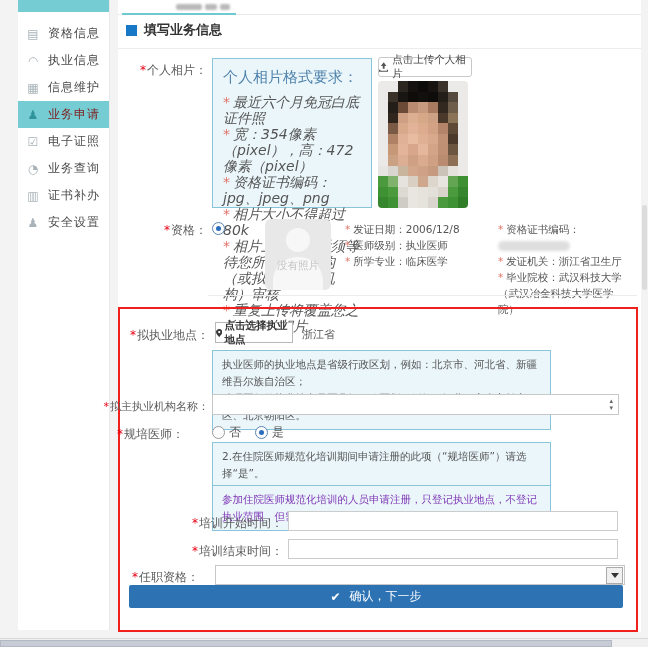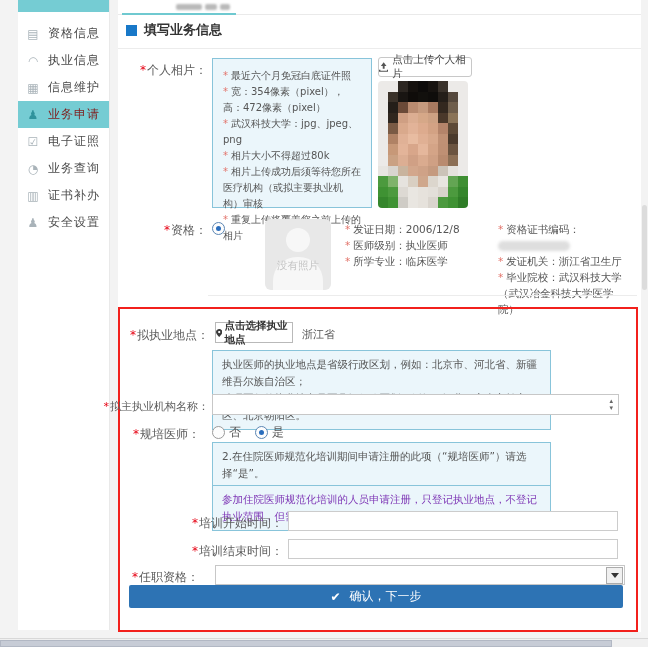--- a/index.html
+++ b/index.html
@@ -27,21 +27,21 @@
   .blue-square { width:11px; height:11px; background:#1878c8; }
   .section-title { font-size:13px; font-weight:bold; color:#333; }
   .header-divider { position:absolute; left:0; right:0; top:48px; height:1px; background:#ececec; }
 
   .form-label { position:absolute; white-space:nowrap; font-size:12px; color:#5c5c5c; text-align:right; }
   .req-mark { color:#e60012; margin-right:1px; }
 
   
   .req-box { position:absolute; left:94px; top:58px; width:160px; height:150px; background:#ebf6fb; border:1px solid #88c4da; padding:9px 10px; }
   .req-title { font-size:15px; color:#4e82ab; margin-bottom:7px; }
-  .req-item { font-size:10px; color:#555; line-height:16px; }
+  .req-item { font-size:14px; color:#555; line-height:16px;font-style:italic; }
   .bullet { color:#e2736a; margin-right:3px; }
 
   .upload-btn { position:absolute; left:260px; top:57px; width:94px; height:20px; background:#fff; border:1px solid #c8c8c8; border-radius:3px; display:flex; align-items:center; justify-content:center; gap:4px; font-size:10.5px; color:#444; cursor:pointer; }
   .photo { position:absolute; left:260px; top:81px; width:90px; height:127px; border-radius:4px; overflow:hidden; display:grid; grid-template-columns:repeat(9,1fr); grid-auto-rows:1fr; cursor:pointer; }
   .photo div { width:100%; height:100%; }
 
   
   .radio { display:inline-block; width:13px; height:13px; border:1px solid #9a9a9a; border-radius:50%; background:#fdfdfd; vertical-align:middle; position:relative; cursor:pointer; }
   .radio.checked { border-color:#5b86b4; }
   .radio.checked::after { content:""; position:absolute; left:3px; top:3px; width:5px; height:5px; border-radius:50%; background:#2a6dbd; }
@@ -139,27 +139,28 @@
       <span class="blue-square"></span>
       <span class="section-title">填写业务信息</span>
     </div>
     <div class="header-divider"></div>
 
     <div class="form-label" style="right:434px; top:62px;">
       <span class="req-mark">*</span><span>个人相片：</span>
     </div>
 
     <div class="req-box">
+      <div class="req-title">个人相片格式要求：</div>
       <div>
 
           <div class="req-item"><span class="bullet">*</span><span>最近六个月免冠白底证件照</span></div>
 
           <div class="req-item"><span class="bullet">*</span><span>宽：354像素（pixel），高：472像素（pixel）</span></div>
 
-          <div class="req-item"><span class="bullet">*</span><span>武汉科技大学：jpg、jpeg、png</span></div>
+          <div class="req-item"><span class="bullet">*</span><span>资格证书编码：jpg、jpeg、png</span></div>
 
           <div class="req-item"><span class="bullet">*</span><span>相片大小不得超过80k</span></div>
 
           <div class="req-item"><span class="bullet">*</span><span>相片上传成功后须等待您所在医疗机构（或拟主要执业机构）审核</span></div>
 
           <div class="req-item"><span class="bullet">*</span><span>重复上传将覆盖您之前上传的相片</span></div>
         </div>
     </div>
 
     <div class="upload-btn">
@@ -335,21 +336,21 @@
           <div>助理医师的执业地点是区县级行政区划，例如：河北石家庄市长安区、北京朝阳区。</div>
         </div>
 
       <div class="form-label" style="right:427px; top:90px; font-size:11px;">
         <span class="req-mark">*</span><span>拟主执业机构名称：</span>
       </div>
       <div class="sel" style="left:92px; top:85px; width:407px; height:21px;">
         <div class="spin">▴<br>▾</div>
       </div>
 
-      <div class="form-label" style="right:436px; top:117px;">
+      <div class="form-label" style="right:452px; top:117px;">
         <span class="req-mark">*</span><span>规培医师：</span>
       </div>
       <div style="position:absolute; left:92px; top:115px; display:flex; align-items:center; gap:4px;">
         <span class="radio"></span>
         <span class="radio-opt">否</span>
         <span class="radio checked"></span>
         <span class="radio-opt">是</span>
       </div>
 
       <div class="info-box" style="top:133px;">

